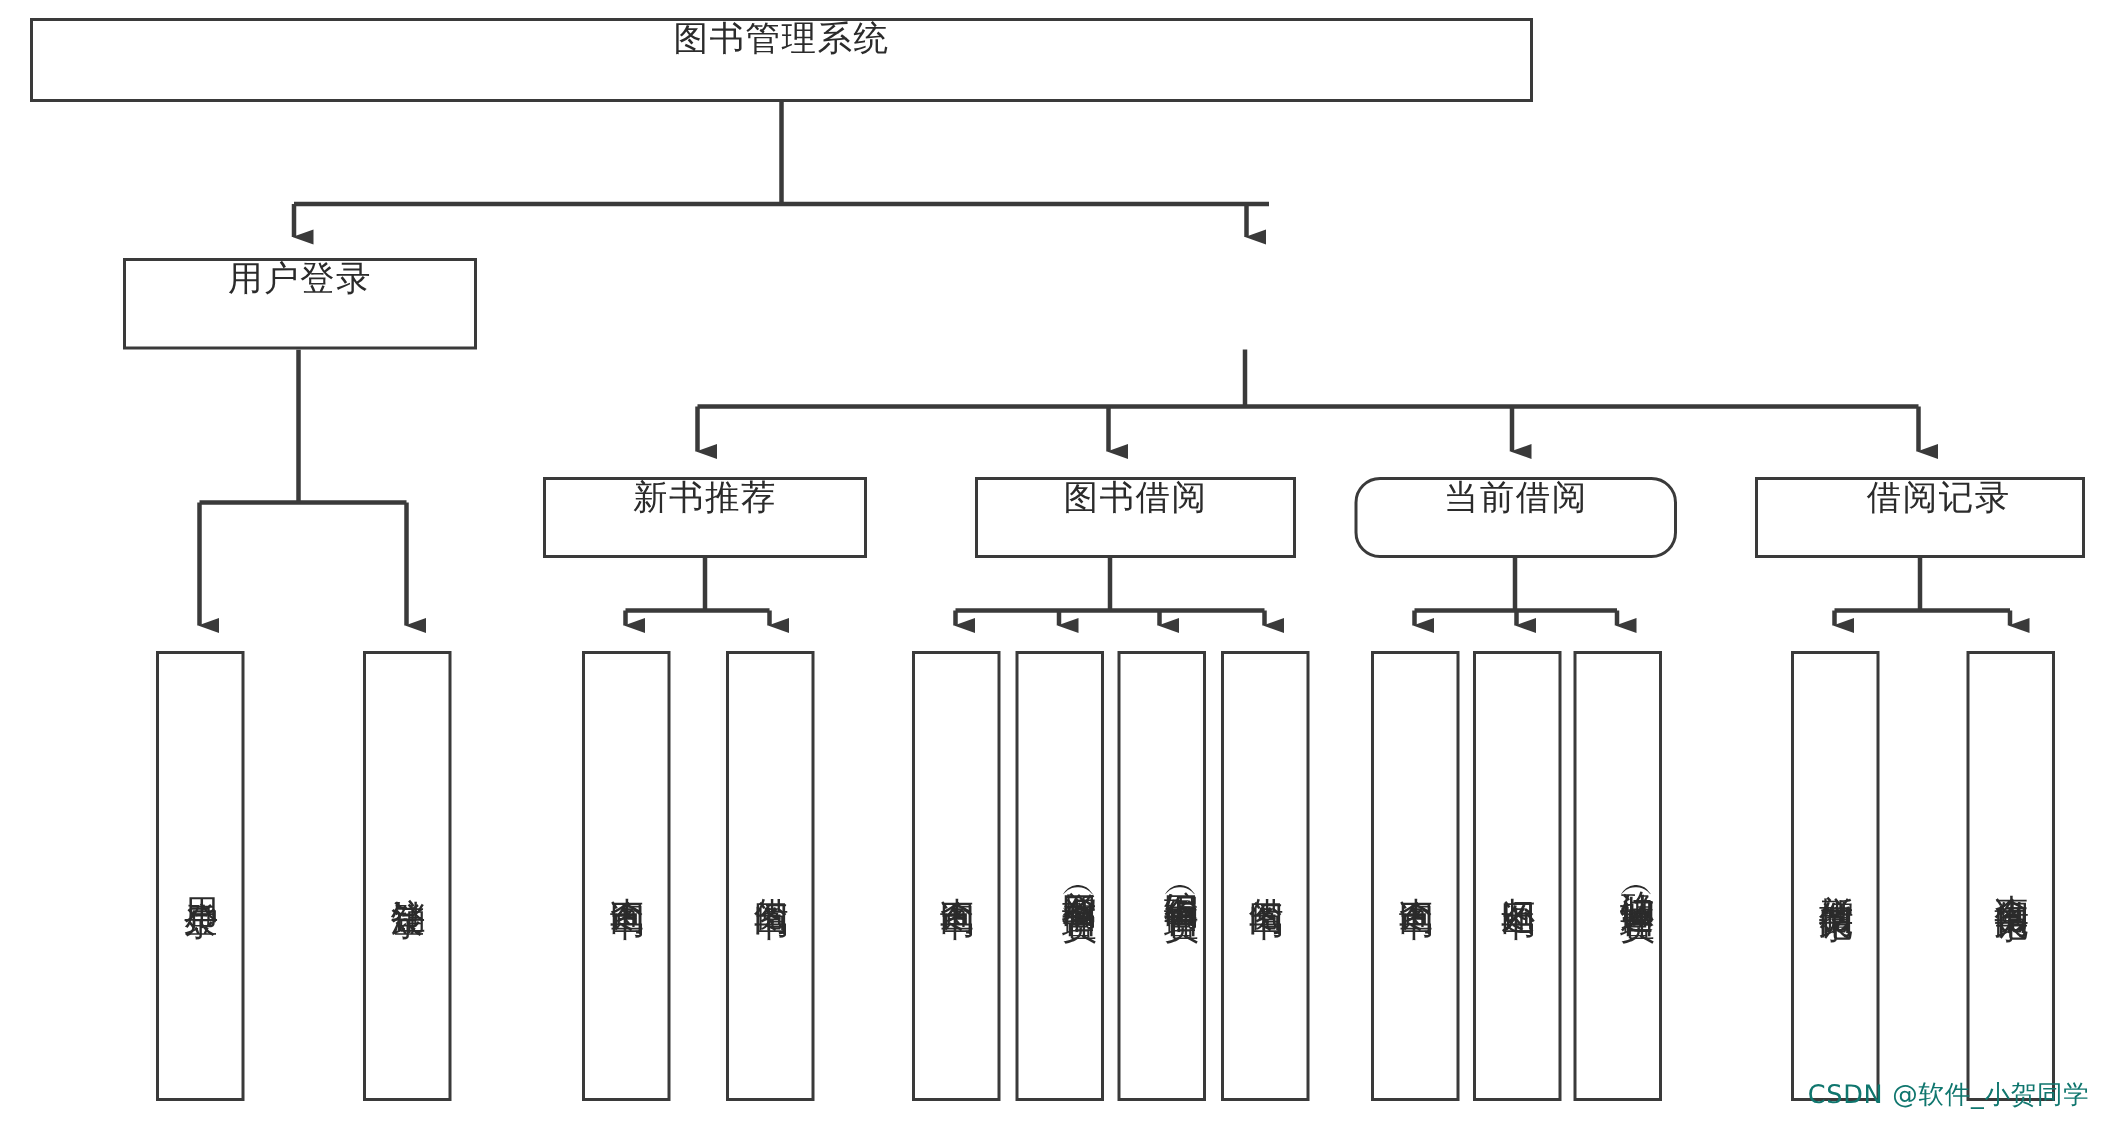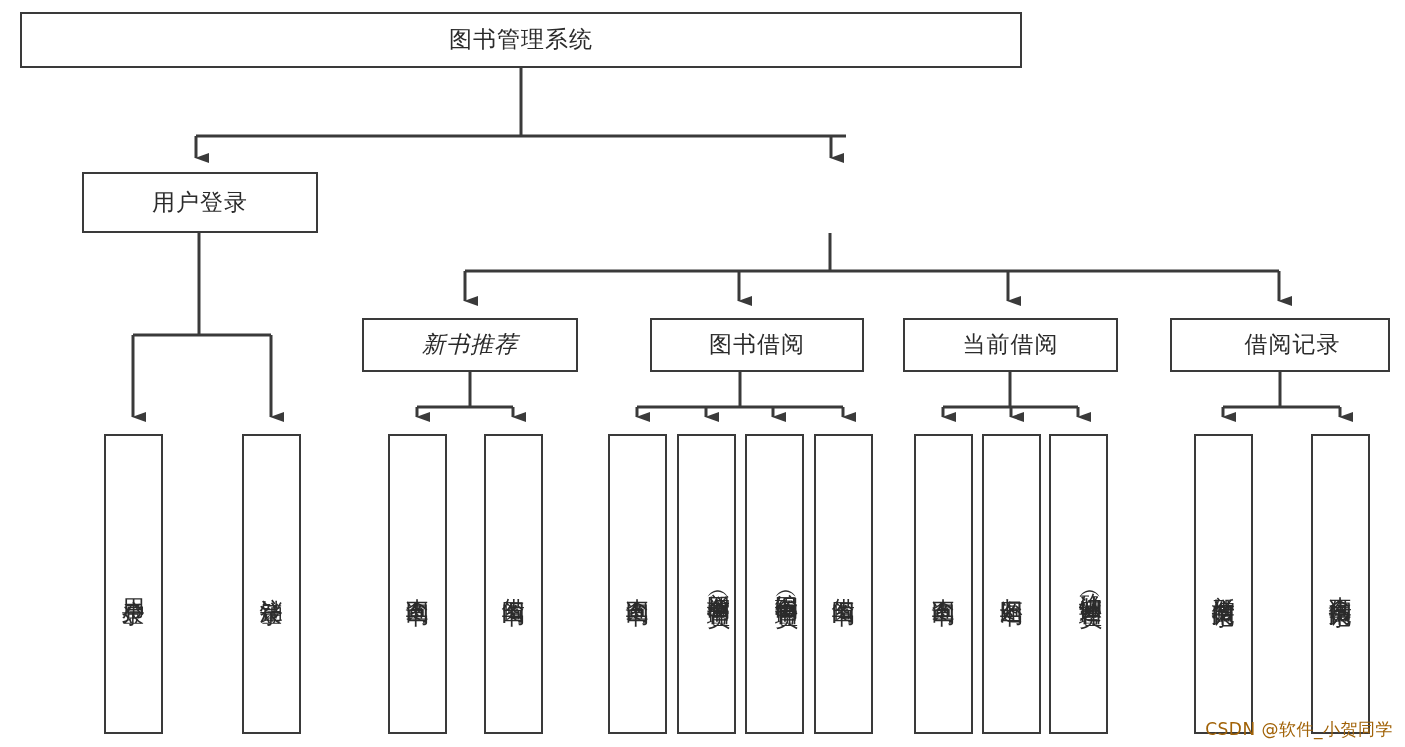--- a/index.html
+++ b/index.html
@@ -24,21 +24,20 @@
     top: 0;
     width: 1405px;
     height: 747px;
   }
   .node {
     position: absolute;
     box-sizing: border-box;
     border: 2px solid #3a3a3a;
     background: #ffffff;
     display: flex;
-    align-items: center;
     justify-content: center;
     color: #2b2b2b;
     z-index: 2;
   }
   .node-h {
     font-size: 23px;
     letter-spacing: 1px;
     line-height: 1.1;
   }
   .node-v {
@@ -56,21 +55,21 @@
     align-items: flex-start;
   }
   .node-v.mid-align {
     align-items: center;
   }
   .watermark {
     position: absolute;
     right: 12px;
     bottom: 6px;
     font-size: 17px;
-    color: #a16207;
+    color: #0f766e;
     letter-spacing: 0.5px;
     z-index: 5;
     white-space: nowrap;
   }
 </style>
 </head>
 <body>
 
 <div id="canvas">
 
@@ -125,27 +124,27 @@
   </svg>
 
   <div class="node node-h" style="left:20px; top:12px; width:1002px; height:56px;">
     <span>图书管理系统</span>
   </div>
 
   <div class="node node-h" style="left:82px; top:172px; width:236px; height:61px;">
     <span>用户登录</span>
   </div>
 
-  <div class="node node-h" style="left:362px; top:318px; width:216px; height:54px;font-style:italic;">
+  <div class="node node-h" style="left:362px; top:318px; width:216px; height:54px;">
     <span>新书推荐</span>
   </div>
   <div class="node node-h" style="left:650px; top:318px; width:214px; height:54px;">
     <span>图书借阅</span>
   </div>
-  <div class="node node-h" style="left:903px; top:318px; width:215px; height:54px;">
+  <div class="node node-h" style="left:903px; top:318px; width:215px; height:54px;border-radius:17px;">
     <span>当前借阅</span>
   </div>
   <div class="node node-h" style="left:1170px; top:318px; width:220px; height:54px;padding-left:25px;">
     <span>借阅记录</span>
   </div>
 
   <div class="node node-v mid-align" style="left:104px; top:434px; width:59px; height:300px;">
     <span>用户登录</span>
   </div>
   <div class="node node-v mid-align" style="left:242px; top:434px; width:59px; height:300px;">

